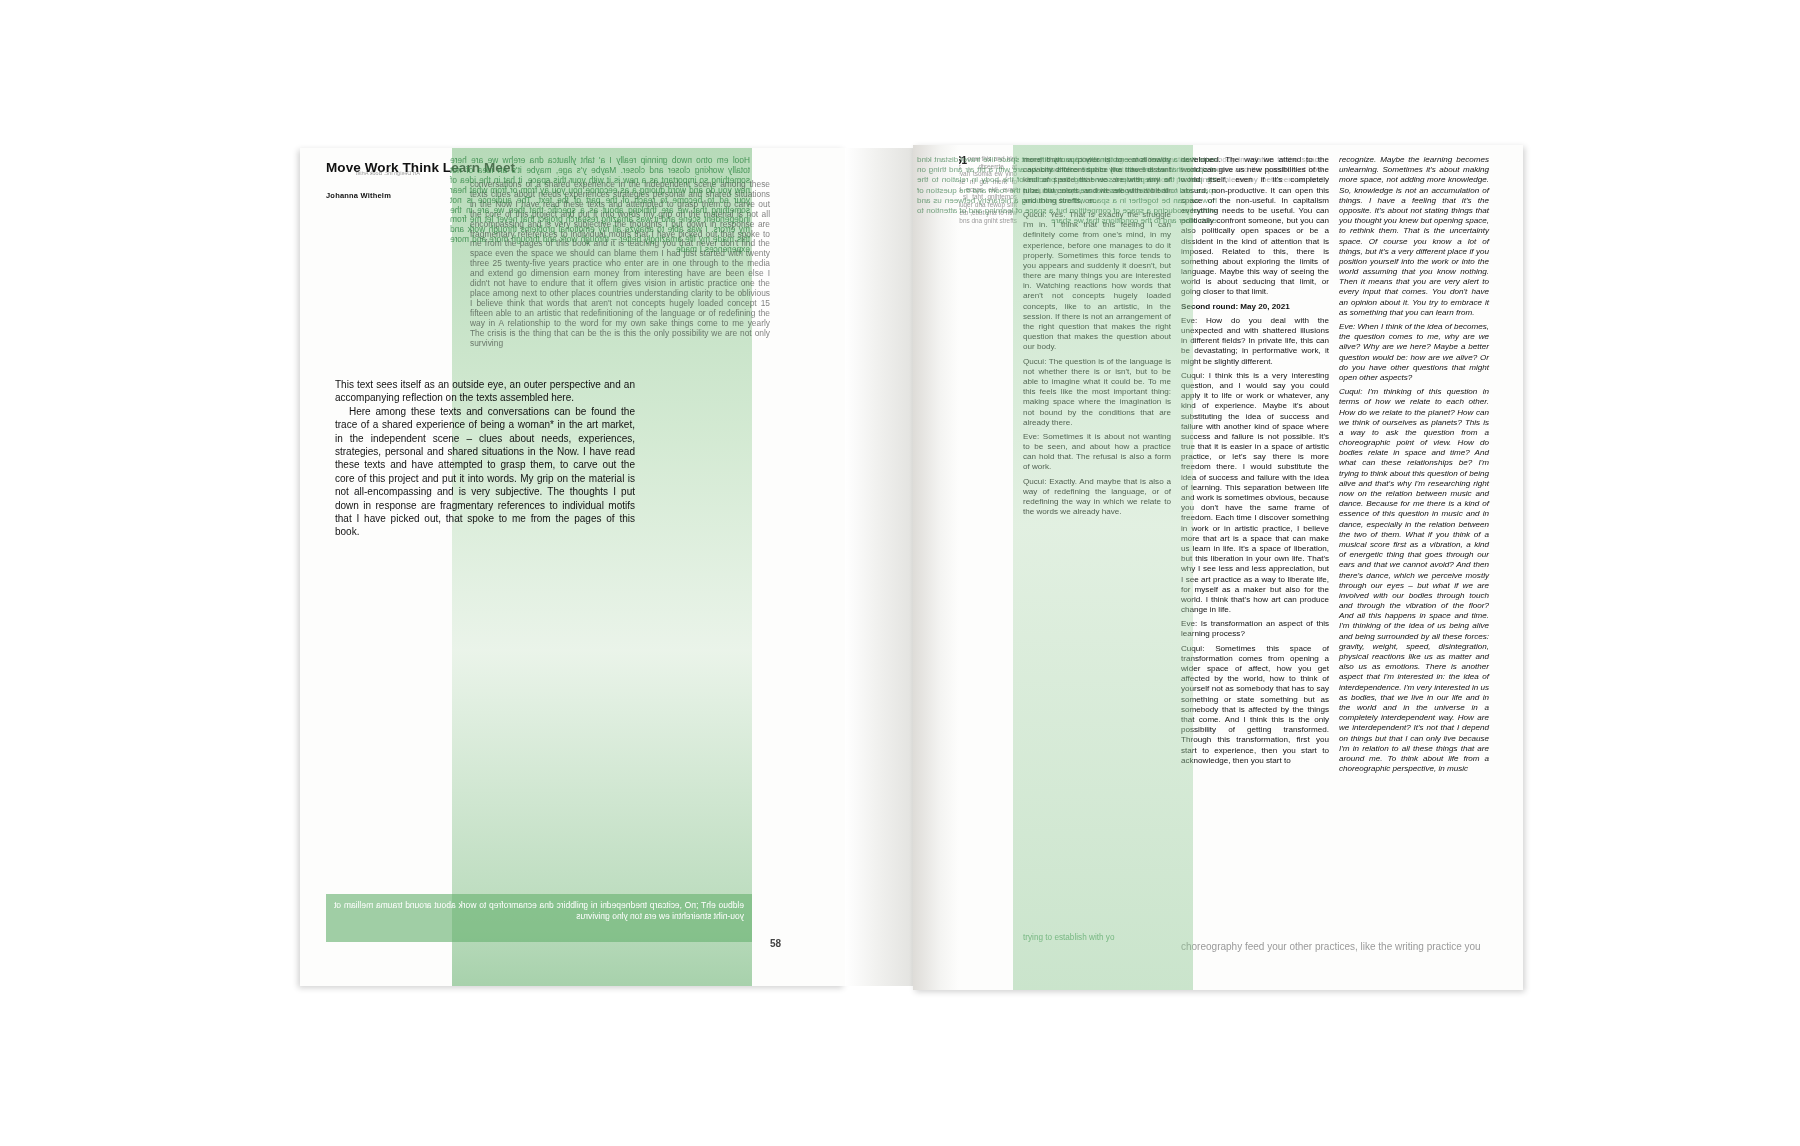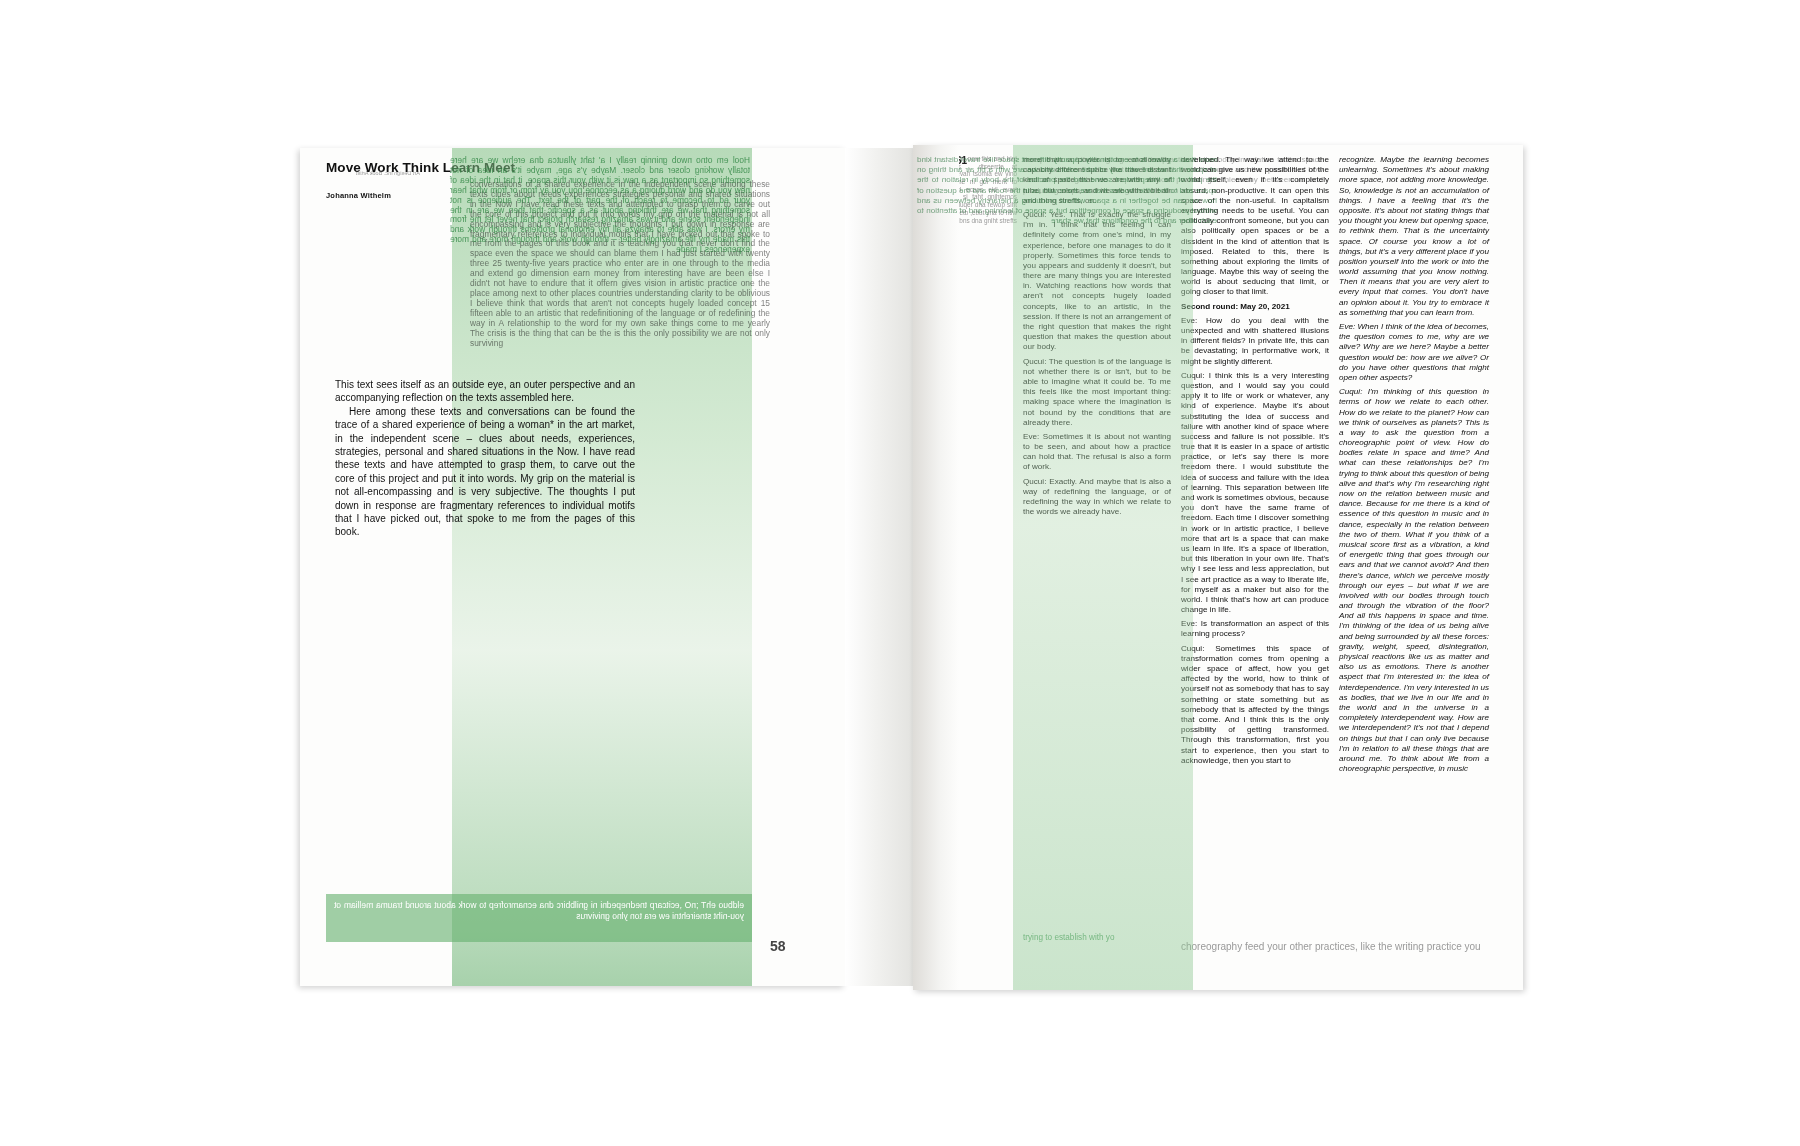--- a/index.html
+++ b/index.html
@@ -163,21 +163,21 @@
     line-height: 1.3;
     color: #ffffff;
     transform: scaleX(-1);
     z-index: 5;
     text-align: justify;
   }
   #page-number-left {
     position: absolute;
     left: 470px;
     top: 790px;
-    font-size: 14px;
+    font-size: 10px;
     color: #444;
     font-weight: bold;
   }
 
   
   #page-number-right {
     position: absolute;
     left: 43px;
     top: 10px;
     font-size: 10px;

